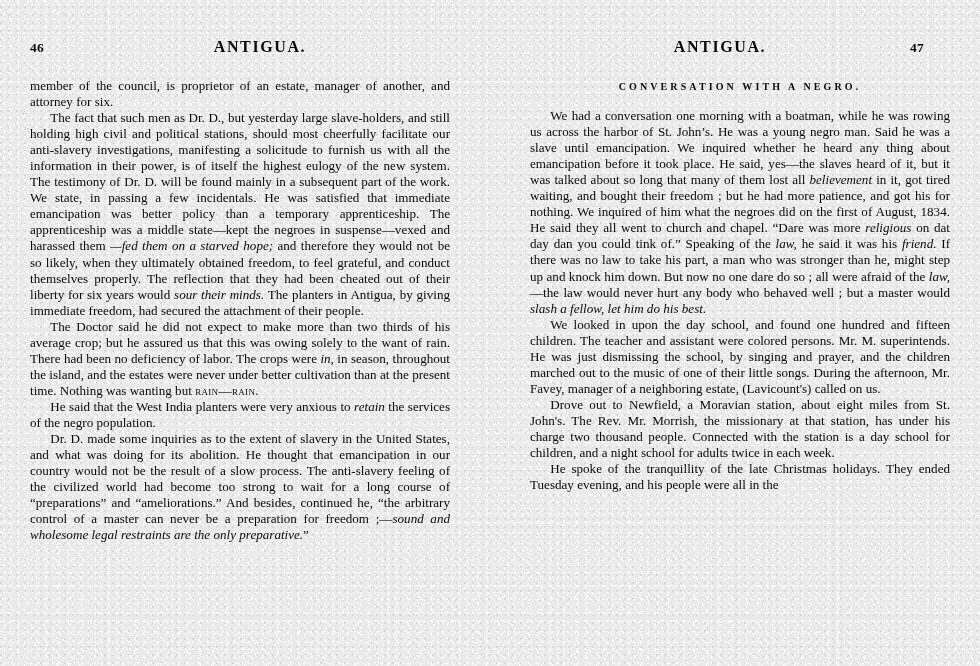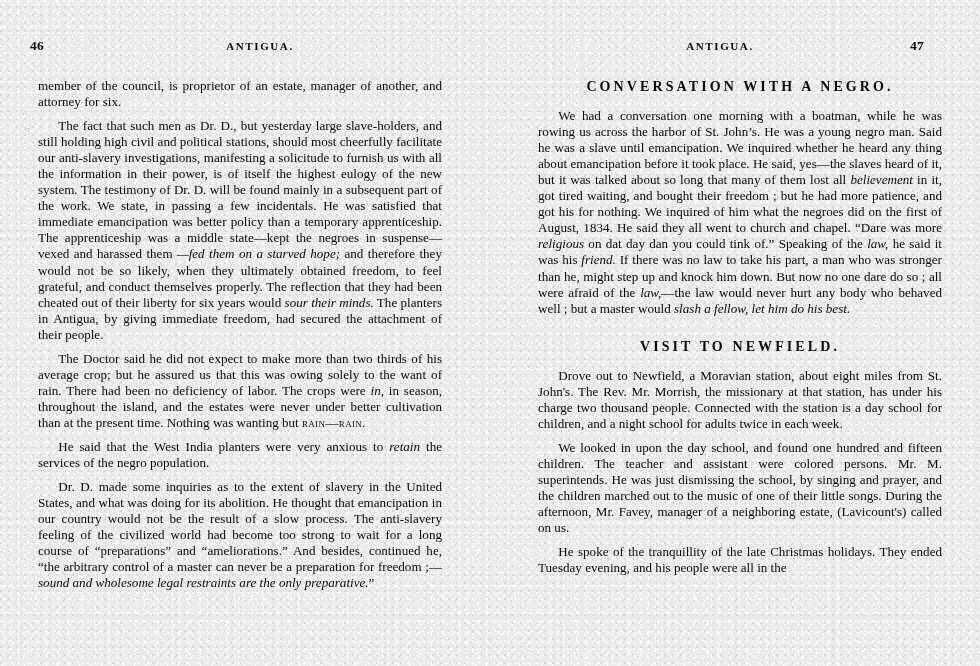--- a/index.html
+++ b/index.html
@@ -70,53 +70,53 @@
   .folio {
     font-weight: bold;
     font-size: 13.5px;
     letter-spacing: 0.2px;
     width: 40px;
     flex: 0 0 40px;
   }
   .head-title {
     flex: 1 1 auto;
     text-align: center;
-    font-size: 11px;
+    font-size: 16px;
     font-weight: bold;
     letter-spacing: 1.6px;
   }
   .running-head.rh-right .folio { order: 2; text-align: left; }
   .running-head.rh-right .head-title { order: 1; }
 
   
   .col-body {
     font-size: 13.1px;
     line-height: 16.05px;
     text-align: justify;
     text-justify: inter-word;
     -webkit-hyphens: none;
     hyphens: none;
   }
   .col-body p {
-    margin: 8px;
+    margin: 0;
     text-indent: 1.55em;
   }
   .col-body p.noindent { text-indent: 0; }
 
   .col-body i, .col-body em { }
   .smallcaps {
     font-variant: small-caps;
     font-size: 1.02em;
     letter-spacing: 0.3px;
   }
 
   
   .section-head {
     text-align: center;
-    font-size: 14px;
+    font-size: 10px;
     font-weight: bold;
     letter-spacing: 3.1px;
     margin: 19px 0 13px 0;
   }
   .section-head.head-newfield {
     margin: 22px 0 13px 0;
   }
 
   
   .margin-mark {
@@ -161,22 +161,21 @@
     <div class="page page-right">
 
       <div class="running-head rh-right">
         <div class="folio">47</div>
         <div class="head-title">ANTIGUA.</div>
       </div>
 
       <div class="col-body" id="right-body">
           <div class="section-head">CONVERSATION WITH A NEGRO.</div>
           <p><span>We had a conversation one morning with a boatman, while he was rowing us across the harbor of St. John’s. He was a young negro man. Said he was a slave until emancipation. We inquired whether he heard any thing about emancipation before it took place. He said, yes—the slaves heard of it, but it was talked about so long that many of them lost all </span><i>believement</i><span> in it, got tired waiting, and bought their freedom ; but he had more patience, and got his for nothing. We inquired of him what the negroes did on the first of August, 1834. He said they all went to church and chapel. “Dare was more </span><i>religious</i><span> on dat day dan you could tink of.” Speaking of the </span><i>law,</i><span> he said it was his </span><i>friend.</i><span> If there was no law to take his part, a man who was stronger than he, might step up and knock him down. But now no one dare do so ; all were afraid of the </span><i>law,</i><span>—the law would never hurt any body who behaved well ; but a master would </span><i>slash a fellow, let him do his best.</i></p>
-          <div class="section-head head-newfield">VISIT TO NEWFIELD.</div>
+          <p><span>We looked in upon the day school, and found one hundred and fifteen children. The teacher and assistant were colored persons. Mr. M. superintends. He was just dismissing the school, by singing and prayer, and the children marched out to the music of one of their little songs. During the afternoon, Mr. Favey, manager of a neighboring estate, (Lavicount's) called on us.</span></p>
           <p><span>Drove out to Newfield, a Moravian station, about eight miles from St. John's. The Rev. Mr. Morrish, the missionary at that station, has under his charge two thousand people. Connected with the station is a day school for children, and a night school for adults twice in each week.</span></p>
-          <p><span>We looked in upon the day school, and found one hundred and fifteen children. The teacher and assistant were colored persons. Mr. M. superintends. He was just dismissing the school, by singing and prayer, and the children marched out to the music of one of their little songs. During the afternoon, Mr. Favey, manager of a neighboring estate, (Lavicount's) called on us.</span></p>
           <p><span>He spoke of the tranquillity of the late Christmas holidays. They ended Tuesday evening, and his people were all in the</span></p>
         </div>
 
     </div>
 
   </div>
 </div>
 
 </body></html>

